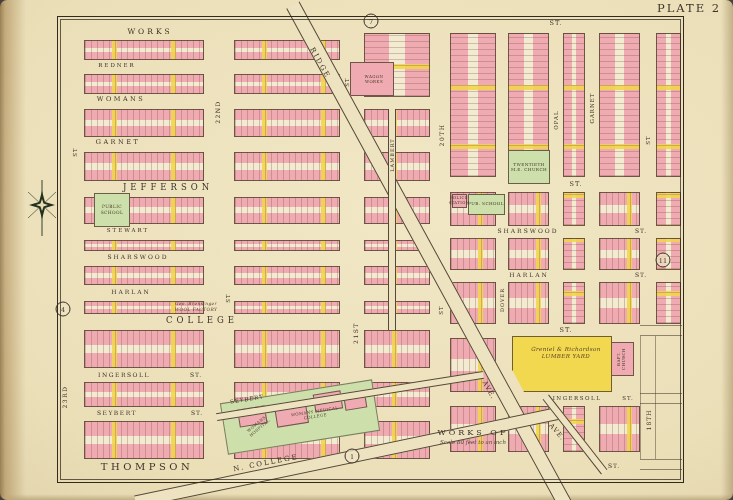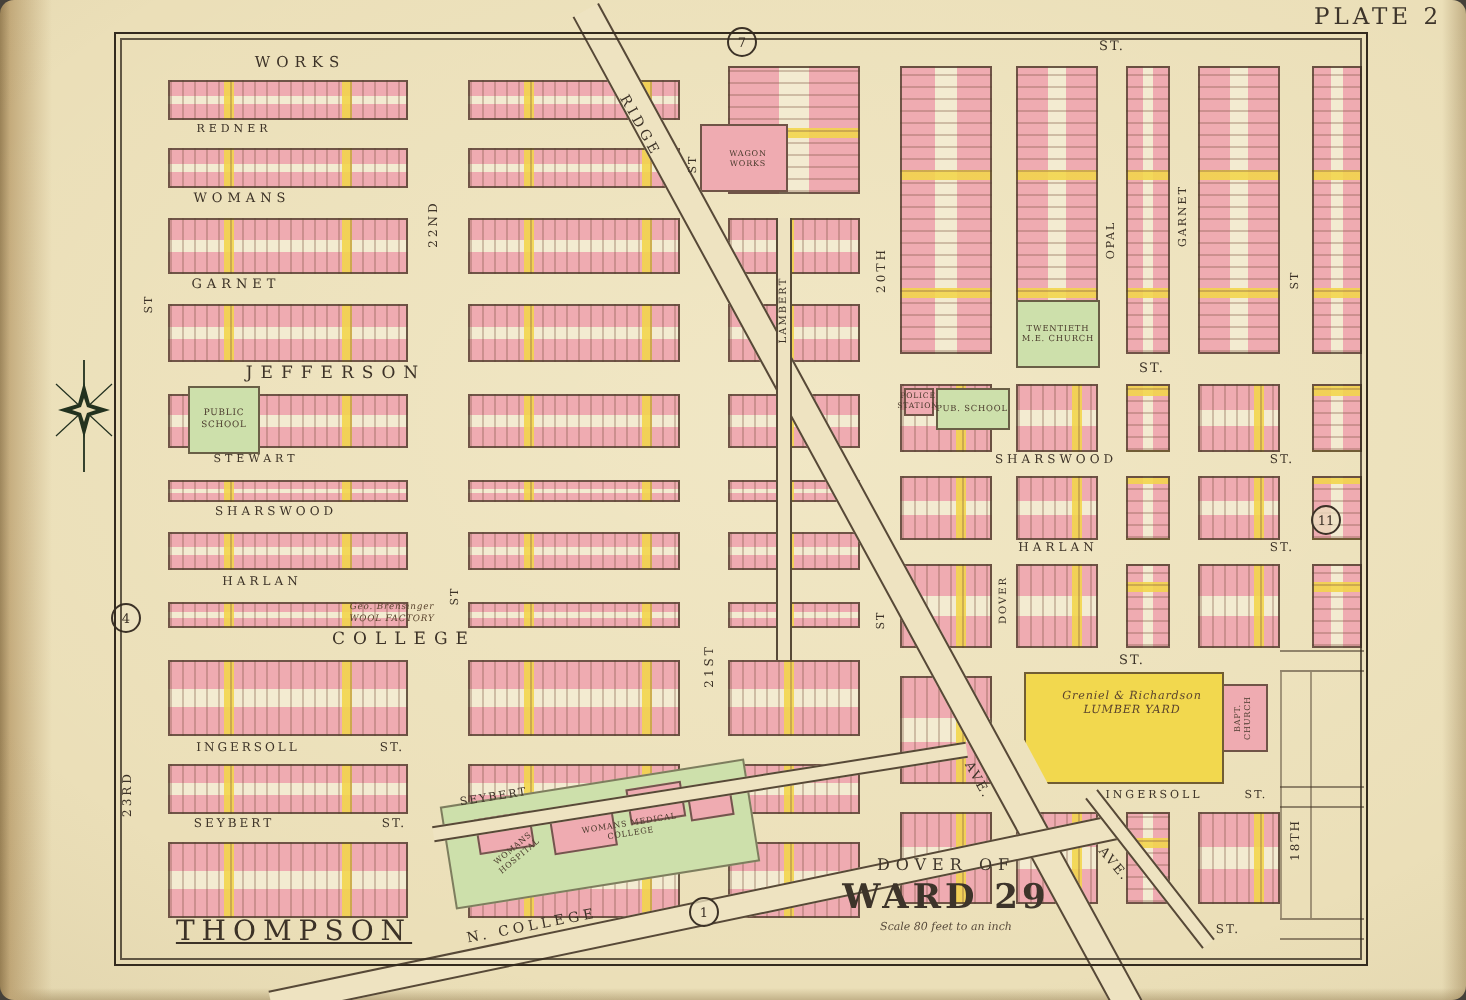--- a/index.html
+++ b/index.html
@@ -149,21 +149,21 @@
       <span class="slabel" style="left: 118px; top: 142px; font-size: 6.5px; letter-spacing: 2.5px; transform: translate(-50%, -50%) rotate(0deg);">GARNET</span>
       <span class="slabel" style="left: 168px; top: 187px; font-size: 8.5px; letter-spacing: 4px; transform: translate(-50%, -50%) rotate(0deg);">JEFFERSON</span>
       <span class="slabel" style="left: 128px; top: 230px; font-size: 5.5px; letter-spacing: 2px; transform: translate(-50%, -50%) rotate(0deg);">STEWART</span>
       <span class="slabel" style="left: 138px; top: 256px; font-size: 6px; letter-spacing: 2px; transform: translate(-50%, -50%) rotate(0deg);">SHARSWOOD</span>
       <span class="slabel" style="left: 131px; top: 291px; font-size: 6px; letter-spacing: 2px; transform: translate(-50%, -50%) rotate(0deg);">HARLAN</span>
       <span class="slabel" style="left: 202px; top: 320px; font-size: 8.5px; letter-spacing: 4px; transform: translate(-50%, -50%) rotate(0deg);">COLLEGE</span>
       <span class="slabel" style="left: 124px; top: 374px; font-size: 6px; letter-spacing: 1.5px; transform: translate(-50%, -50%) rotate(0deg);">INGERSOLL</span>
       <span class="slabel" style="left: 196px; top: 374px; font-size: 6px; letter-spacing: 1px; transform: translate(-50%, -50%) rotate(0deg);">ST.</span>
       <span class="slabel" style="left: 117px; top: 412px; font-size: 6px; letter-spacing: 1.5px; transform: translate(-50%, -50%) rotate(0deg);">SEYBERT</span>
       <span class="slabel" style="left: 197px; top: 412px; font-size: 6px; letter-spacing: 1px; transform: translate(-50%, -50%) rotate(0deg);">ST.</span>
-      <span class="slabel" style="left: 147px; top: 466px; font-size: 14px; letter-spacing: 3.5px; transform: translate(-50%, -50%) rotate(0deg); text-decoration: underline;">THOMPSON</span>
+      <span class="slabel" style="left: 147px; top: 466px; font-size: 10px; letter-spacing: 3.5px; transform: translate(-50%, -50%) rotate(0deg);">THOMPSON</span>
       <span class="slabel" style="left: 556px; top: 23px; font-size: 6.5px; letter-spacing: 1px; transform: translate(-50%, -50%) rotate(0deg);">ST.</span>
       <span class="slabel" style="left: 576px; top: 184px; font-size: 6.5px; letter-spacing: 1px; transform: translate(-50%, -50%) rotate(0deg);">ST.</span>
       <span class="slabel" style="left: 528px; top: 230px; font-size: 6px; letter-spacing: 2px; transform: translate(-50%, -50%) rotate(0deg);">SHARSWOOD</span>
       <span class="slabel" style="left: 641px; top: 230px; font-size: 6px; letter-spacing: 1px; transform: translate(-50%, -50%) rotate(0deg);">ST.</span>
       <span class="slabel" style="left: 529px; top: 274px; font-size: 6px; letter-spacing: 2px; transform: translate(-50%, -50%) rotate(0deg);">HARLAN</span>
       <span class="slabel" style="left: 641px; top: 274px; font-size: 6px; letter-spacing: 1px; transform: translate(-50%, -50%) rotate(0deg);">ST.</span>
       <span class="slabel" style="left: 566px; top: 330px; font-size: 6.5px; letter-spacing: 1px; transform: translate(-50%, -50%) rotate(0deg);">ST.</span>
       <span class="slabel" style="left: 577px; top: 398px; font-size: 5.5px; letter-spacing: 1.5px; transform: translate(-50%, -50%) rotate(0deg);">INGERSOLL</span>
       <span class="slabel" style="left: 628px; top: 398px; font-size: 5.5px; letter-spacing: 1px; transform: translate(-50%, -50%) rotate(0deg);">ST.</span>
       <span class="slabel" style="left: 614px; top: 465px; font-size: 6px; letter-spacing: 1px; transform: translate(-50%, -50%) rotate(0deg);">ST.</span>
@@ -239,18 +239,17 @@
     <line x1="34" y1="14" x2="6" y2="40" stroke="#22301f" stroke-width="0.6"></line>
     <path d="M20 13 L23 24 L33 27 L23 30 L20 41 L17 30 L7 27 L17 24 Z" fill="#23321f"></path>
     <path d="M20 21 L21.5 25.5 L26 27 L21.5 28.5 L20 33 L18.5 28.5 L14 27 L18.5 25.5 Z" fill="#e9dcb4"></path>
   </svg>
 
   <div id="map-frame"></div>
 
   <div id="plate-label">PLATE 2</div>
 
   <div id="title-block">
-    <div id="title-part-of">DOVER OF</div>
-    <div id="title-ward">WARD 29</div>
+    <div id="title-part-of">WORKS OF</div>
     <div id="title-scale">Scale 80 feet to an inch</div>
   </div>
 
 </div>
 
 </body></html>

